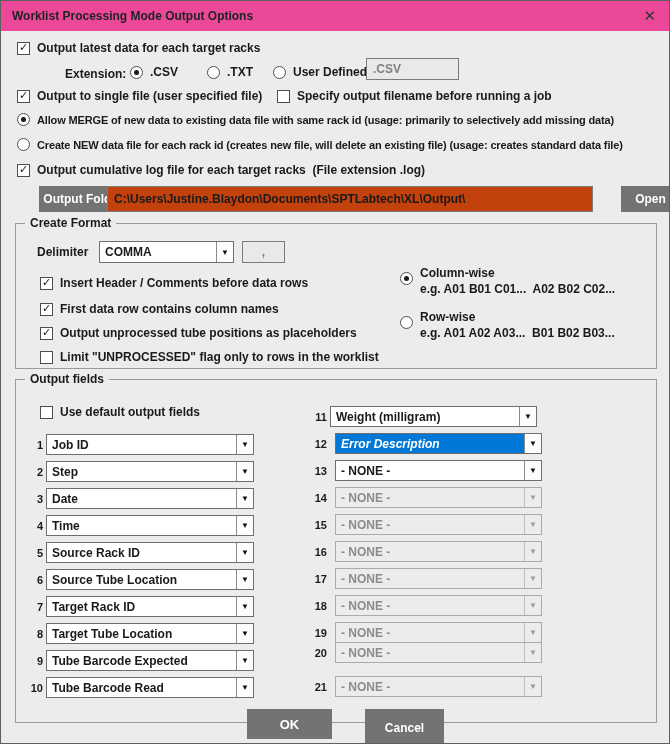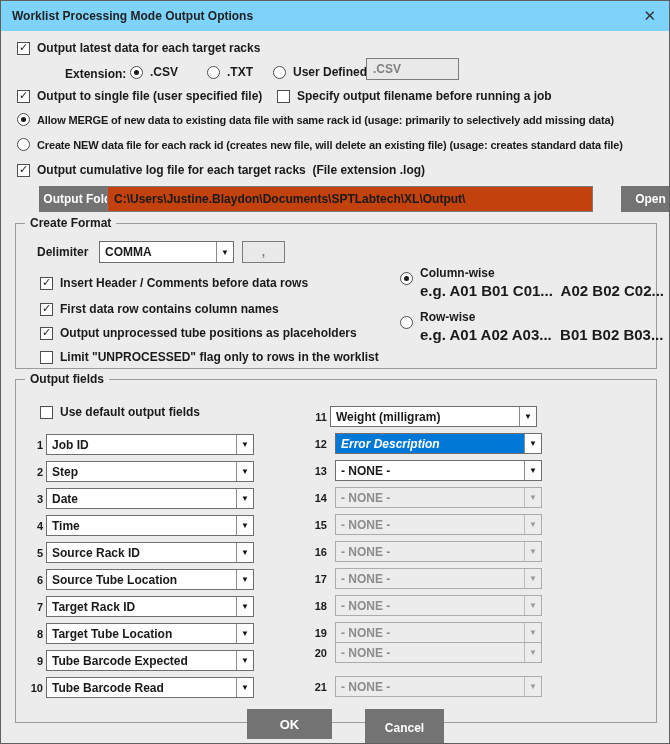--- a/index.html
+++ b/index.html
@@ -3,21 +3,21 @@
 <meta charset="utf-8">
 <style>
   * { margin:0; padding:0; box-sizing:border-box; }
   html,body { background:#fff; }
   body { font-family:"Liberation Sans","DejaVu Sans",sans-serif; }
   .window {
     position:relative; width:670px; height:744px;
     background:#ECECEC; border:1px solid #5f5f5f; overflow:hidden;
     font-size:12px; font-weight:bold; color:#1a1a1a;
   }
-  .titlebar { position:absolute; left:0; top:0; width:100%; height:30px; background:#7dd3fc; }
+  .titlebar { position:absolute; left:0; top:0; width:100%; height:30px; background:#ec4899; }
   .title { position:absolute; left:11px; top:8px; font-size:12px; font-weight:bold; color:#222; white-space:nowrap; }
   .close-x { position:absolute; right:13px; top:6px; font-size:15px; font-weight:normal; color:#333; cursor:pointer; line-height:18px; }
 
   .lbl { white-space:nowrap; }
   .cb, .rb { position:absolute; display:flex; align-items:center; gap:7px; white-space:nowrap; }
   .box { width:13px; height:13px; min-width:13px; background:#fff; border:1px solid #4d4d4d;
          display:flex; align-items:center; justify-content:center; font-size:11px; line-height:11px; }
   .box .mark { position:relative; top:-1px; }
   .circ { width:13px; height:13px; min-width:13px; background:#fff; border:1px solid #4d4d4d; border-radius:50%;
           display:flex; align-items:center; justify-content:center; }
@@ -40,21 +40,21 @@
   .dd.disabled { background:#ECECEC; border-color:#ababab; }
   .dd.disabled .dd-text { color:#8c8c8c; }
   .dd.disabled .dd-btn { color:#9a9a9a; border-left-color:#bdbdbd; background:#ECECEC; }
   .dd.selected .dd-text { background:#0078D7; color:#fff;font-style:italic; }
 
   .frow { position:absolute; display:flex; align-items:center; height:21px; }
   .fnum { width:28px; min-width:28px; text-align:right; padding-right:3px; font-size:11px; }
   .frow .dd { position:relative; height:21px; }
 
   .longline { font-size:11px; letter-spacing:-0.15px; }
-  .ex { position:absolute; white-space:nowrap; font-size:15px; }
+  .ex { position:absolute; white-space:nowrap; font-size:12px; }
   .orient-label { position:absolute; white-space:nowrap; font-size:12px; }
 </style>
 </head>
 <body>
 
 <div class="window">
 
   <div class="titlebar">
     <div class="title">Worklist Processing Mode Output Options</div>
     <div class="close-x">✕</div>

